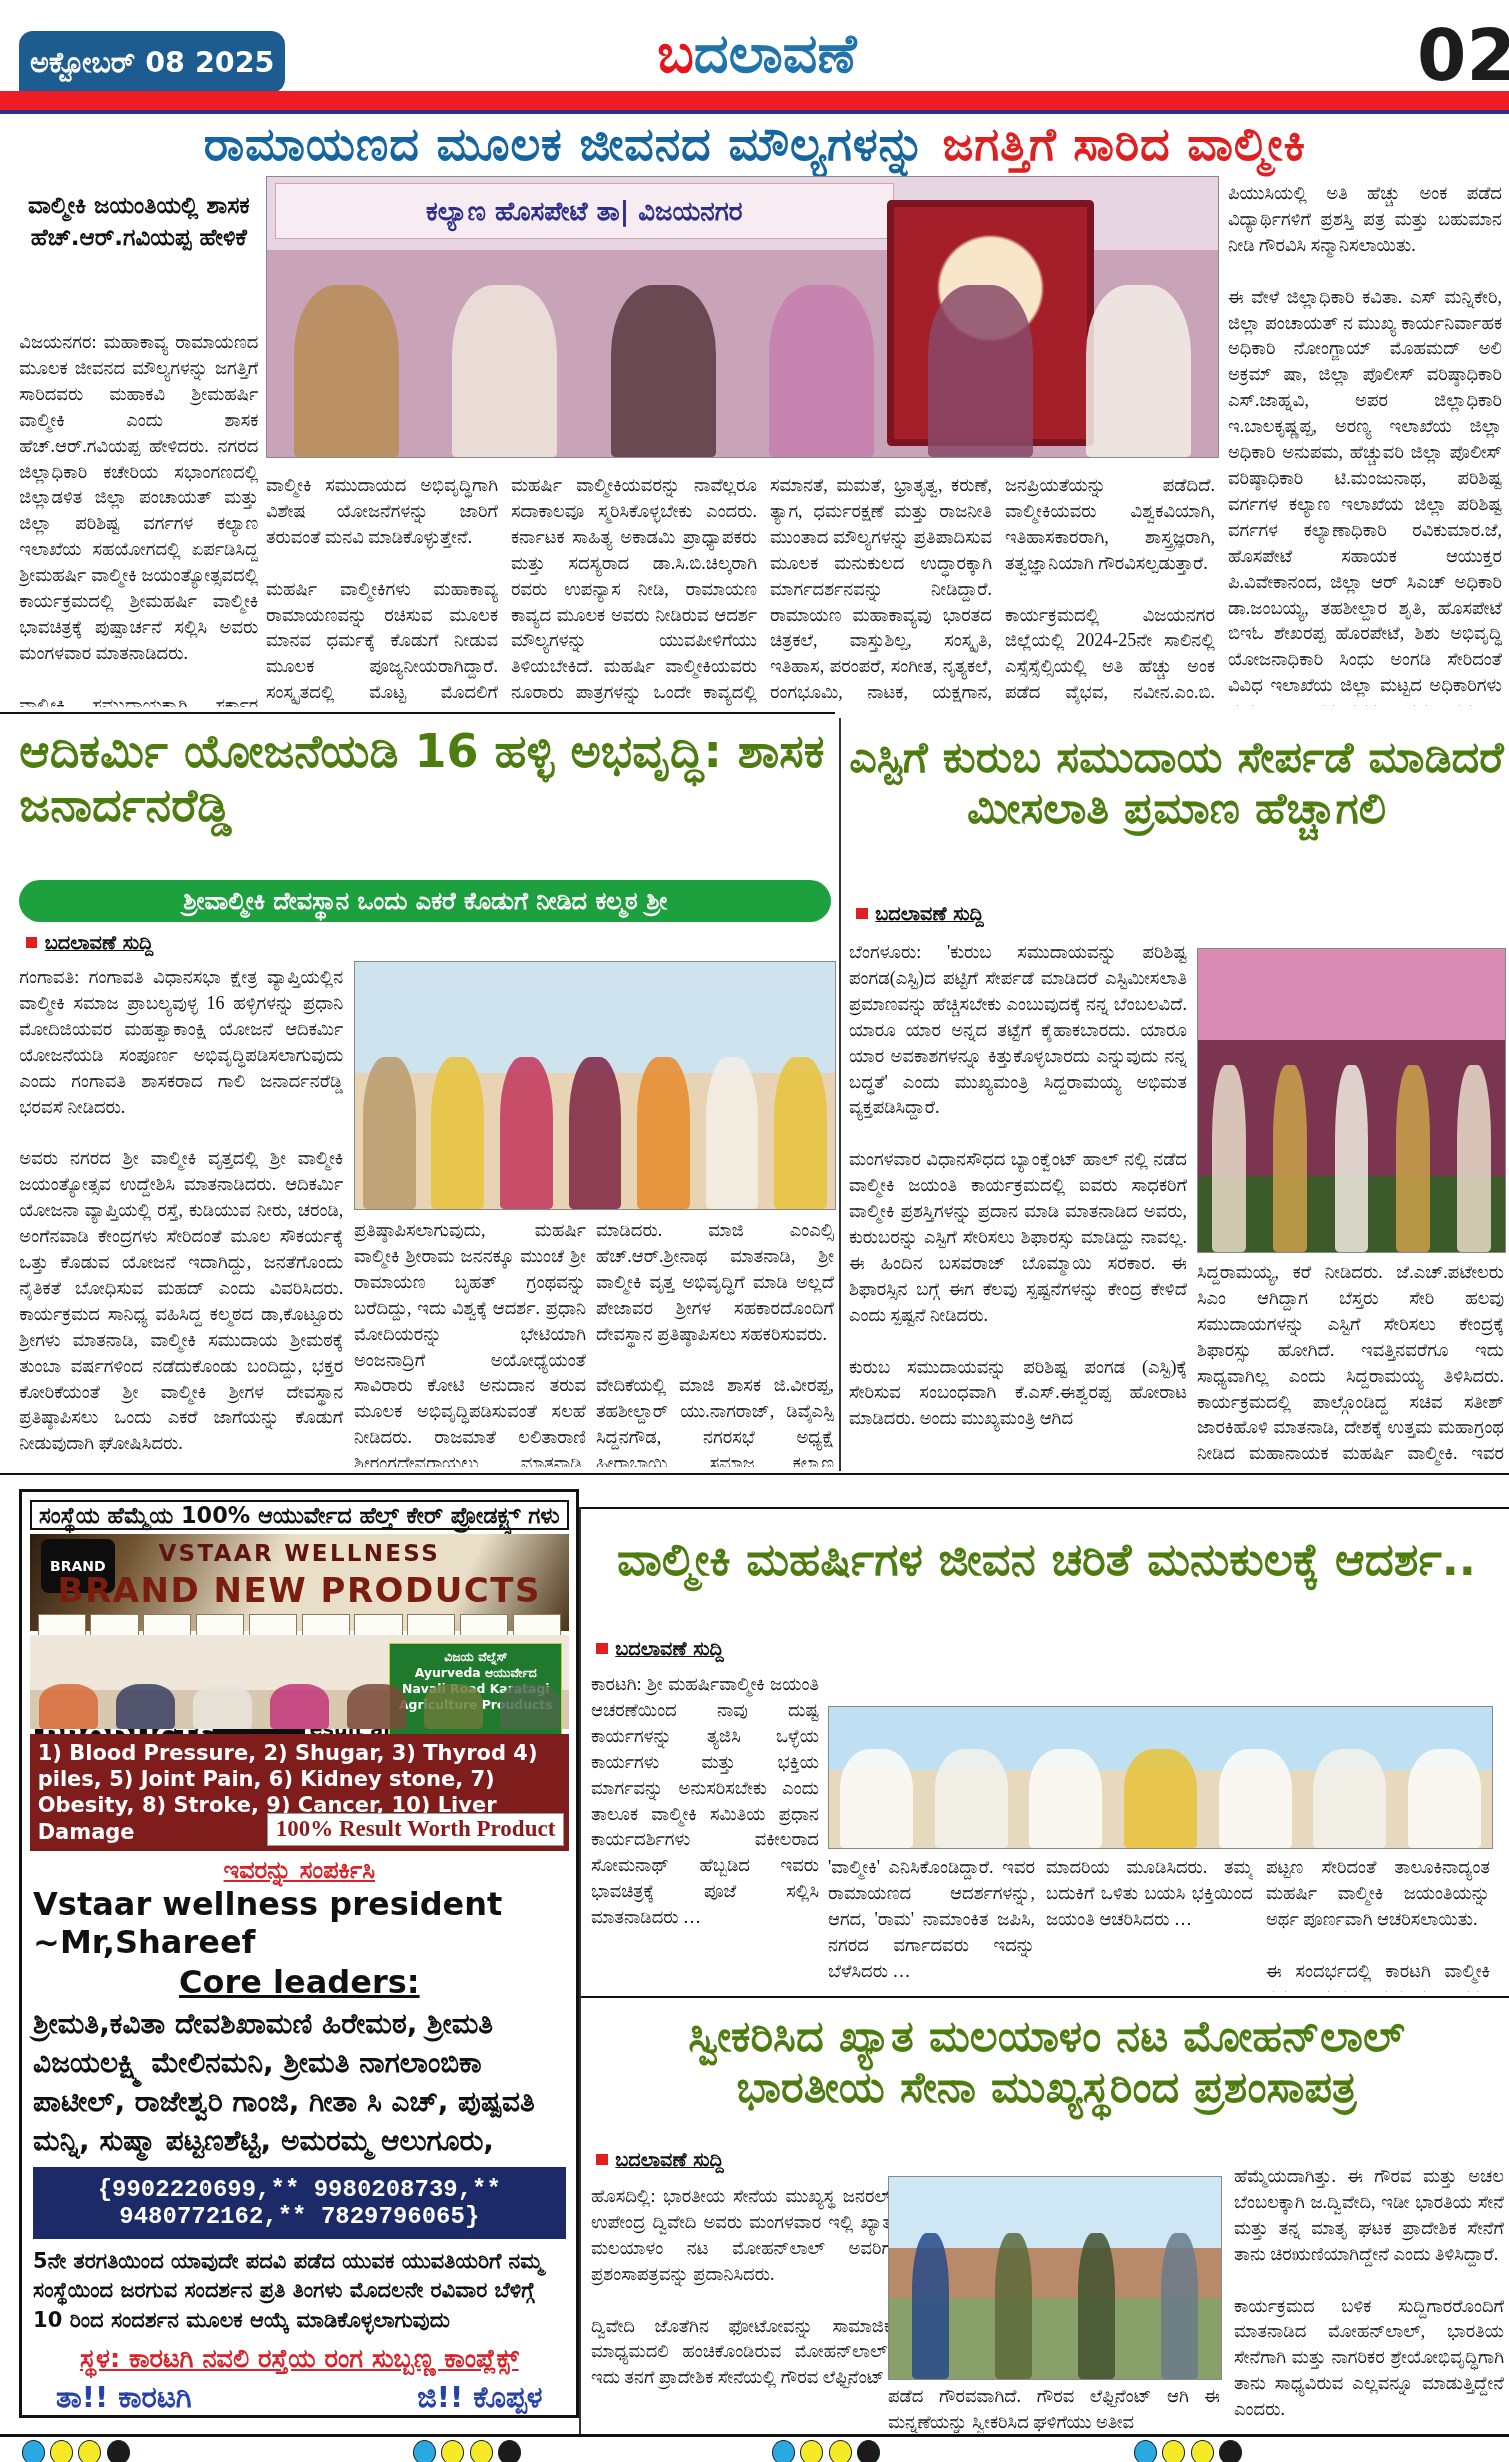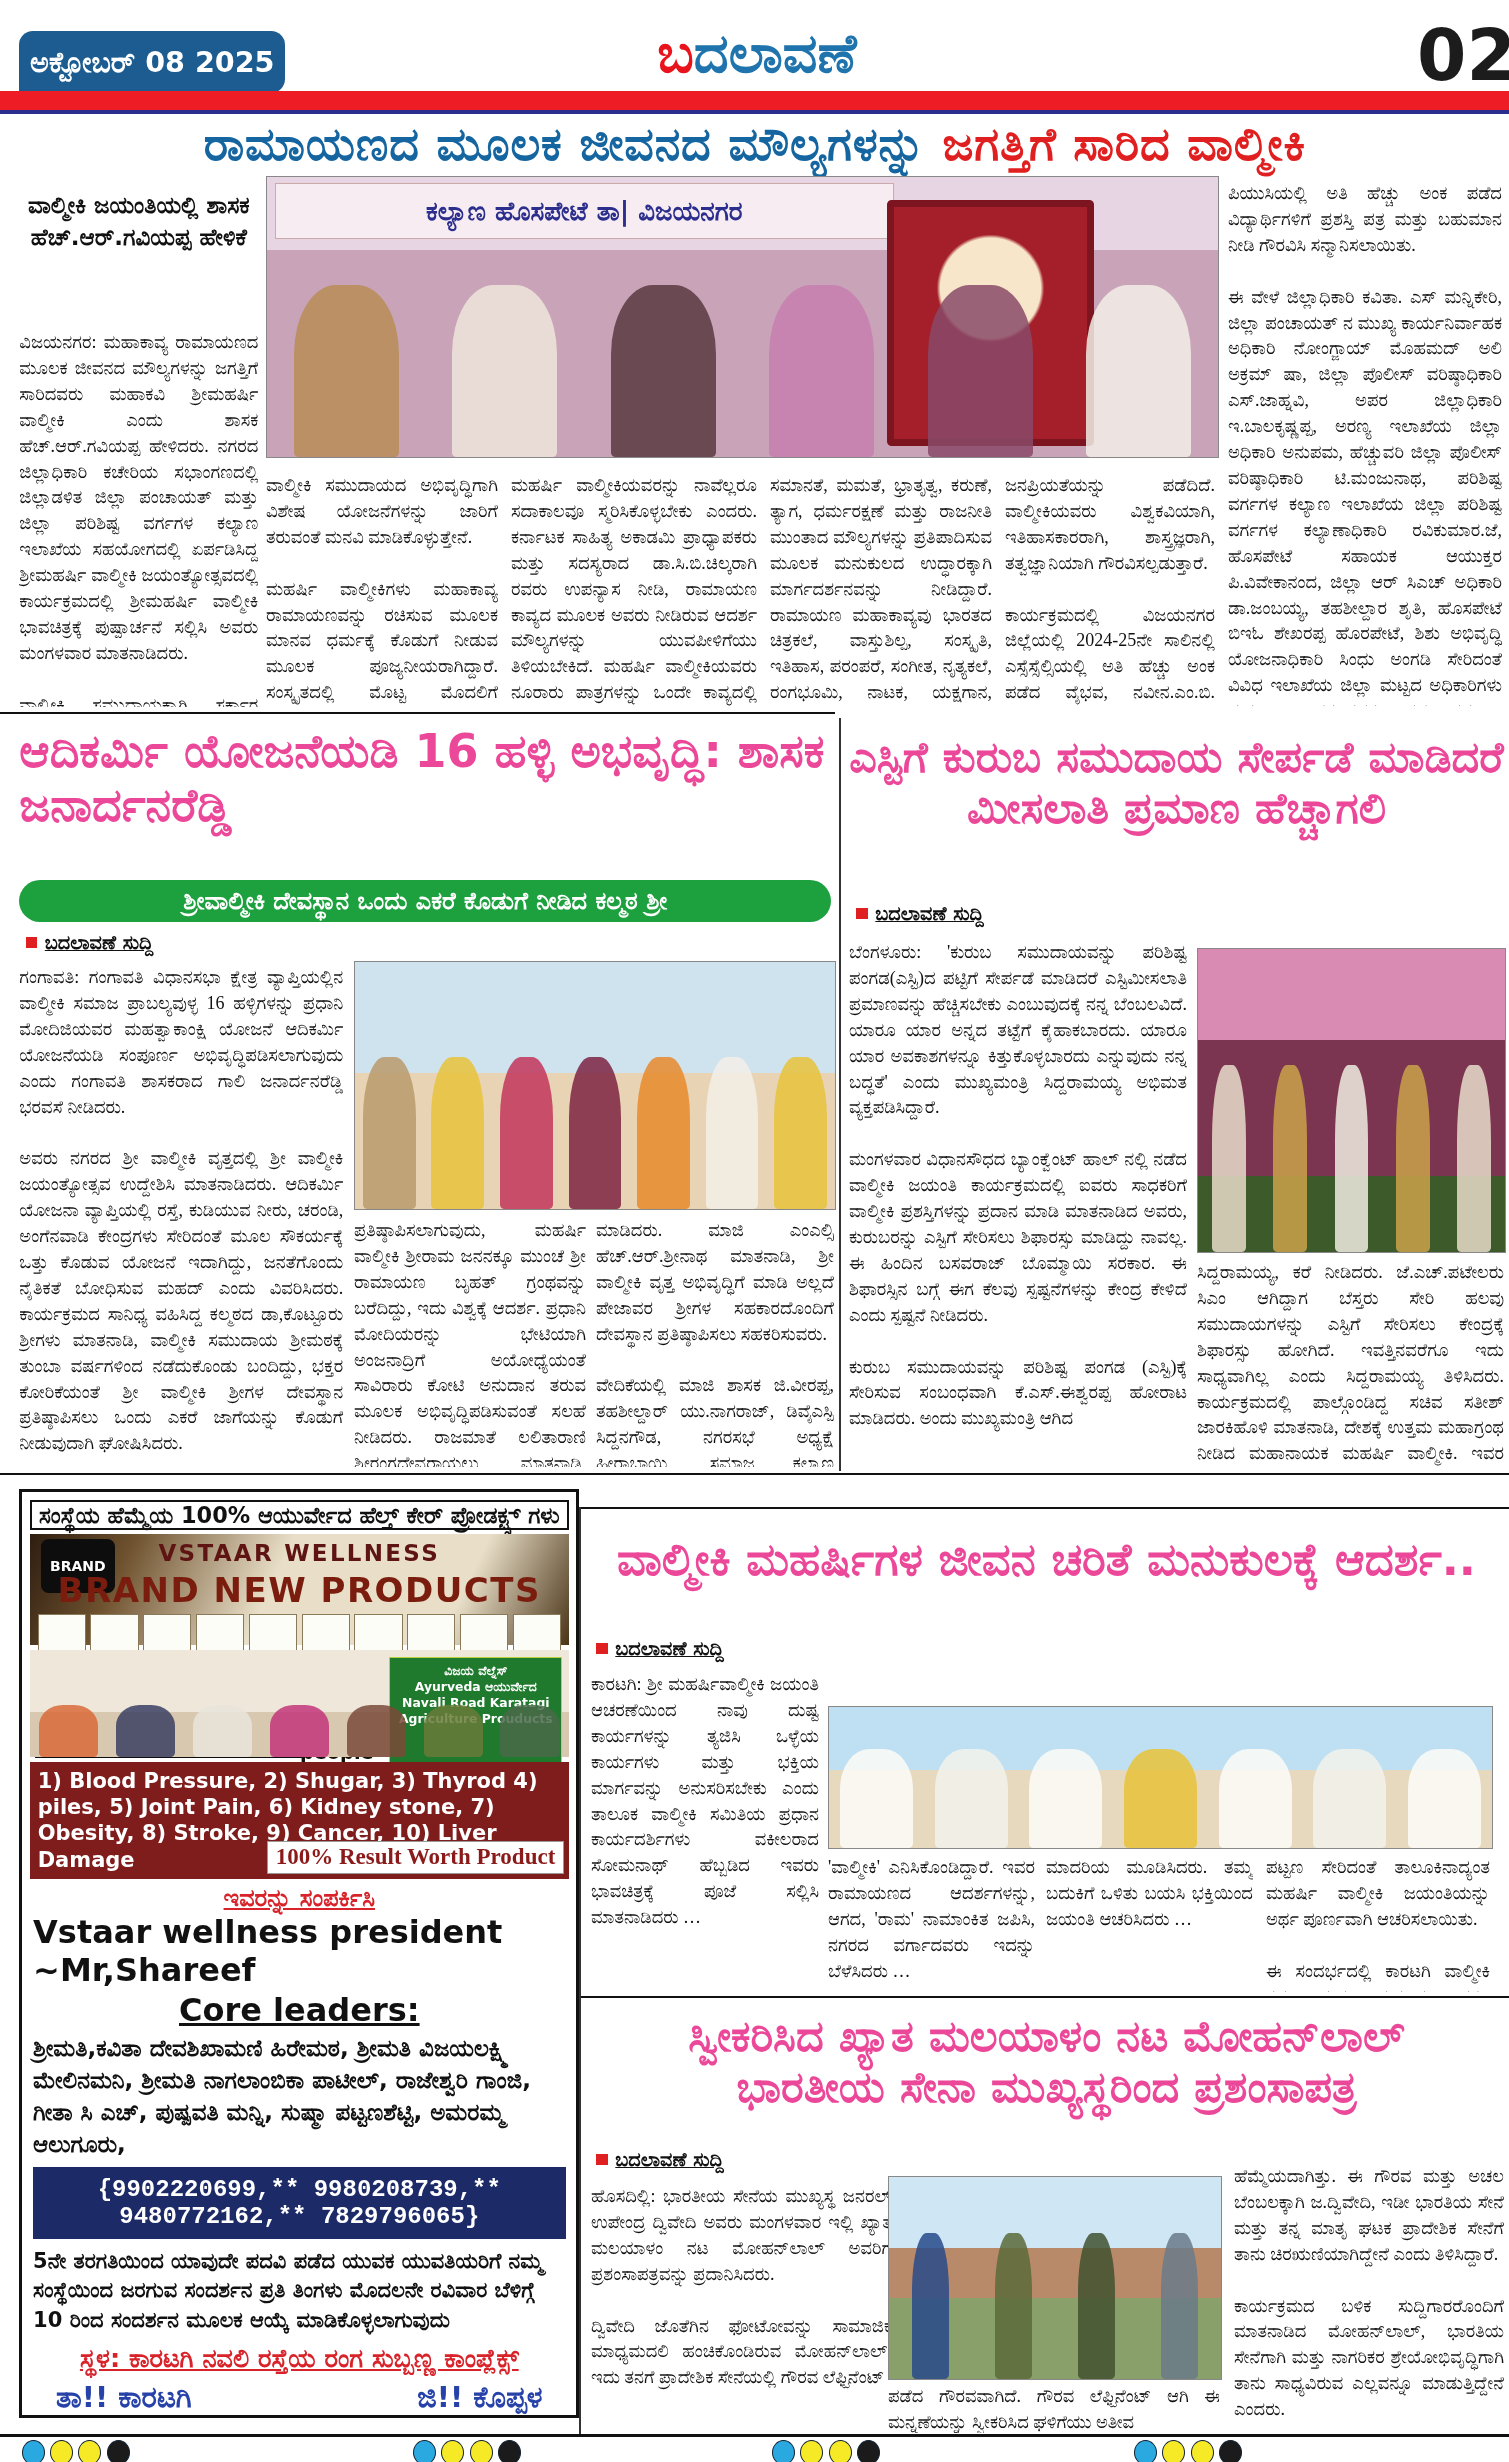--- a/index.html
+++ b/index.html
@@ -11,21 +11,21 @@
            font-size:28.6px;display:flex;align-items:center;justify-content:center;
            border-radius:14px 14px 14px 0;}
   .masthead-title{font-family:"DejaVu Sans",sans-serif;font-weight:bold;font-size:54px;text-align:center;}
   .t-red{color:#e8131b;} .t-blue{color:#1f74ad;}
   .pageno{font-family:"DejaVu Sans",sans-serif;font-weight:bold;font-size:71px;color:#1c1c1c;}
   .redbar{background:#ee1c25;} .navline{background:#2b2e8c;}
   
   .lead-hl{font-family:"DejaVu Sans",sans-serif;font-weight:bold;font-size:46px;text-align:center;
            letter-spacing:0.8px;white-space:nowrap;}
   .hl-blue{color:#1565a0;} .hl-red{color:#e02020;}
-  .art-hl{font-family:"DejaVu Sans",sans-serif;font-weight:bold;color:#ec4899;line-height:1.18;}
+  .art-hl{font-family:"DejaVu Sans",sans-serif;font-weight:bold;color:#4d7c0f;line-height:1.18;}
   .deck{font-family:"DejaVu Sans",sans-serif;font-weight:bold;font-size:23px;text-align:center;line-height:1.4;}
   .greenpill{background:#1ca13e;color:#fff;font-family:"DejaVu Sans",sans-serif;font-weight:bold;
              font-size:24px;text-align:center;border-radius:21.6px;display:flex;align-items:center;justify-content:center;}
   .byline{font-family:"DejaVu Sans",sans-serif;font-weight:bold;font-size:19.3px;display:flex;align-items:center;gap:7.7px;}
   .byline .sq{width:11.6px;height:11.6px;background:#e02020;display:inline-block;}
   .byline .bl-txt{text-decoration:underline;}
   .col{font-size:18px;line-height:1.44;text-align:justify;white-space:pre-line;overflow:hidden;}
   .photo{overflow:hidden;border:0.8px solid #888;}
   .photo .pb{position:absolute;}
   .rule{background:#111;}
@@ -53,21 +53,21 @@
             color:#fff;font-family:"DejaVu Sans",sans-serif;font-weight:bold;font-size:12.4px;line-height:1.3;
             padding:4.6px;text-align:center;white-space:pre-line;}
   .addiseases{position:relative;margin:4.6px 7.7px 0 7.7px;background:#7f1d1d;color:#fff;
               font-family:"DejaVu Sans",sans-serif;font-weight:bold;font-size:21px;line-height:1.25;padding:6.2px 7.7px;}
   .adresult{position:absolute;right:4.6px;bottom:4.6px;background:#fff;border:1.5px solid #999;color:#8b1a1a;
             font-family:"Liberation Serif",serif;font-weight:bold;font-size:23px;padding:1.5px 7.7px;}
   .adcontact{flex:1;display:flex;flex-direction:column;align-items:center;padding:4.6px 10.8px 0 10.8px;}
   .adcontact .c1{color:#d8232a;font-family:"DejaVu Sans",sans-serif;font-weight:bold;font-size:24px;text-decoration:underline;}
   .adcontact .c2{font-family:"DejaVu Sans",sans-serif;font-weight:bold;font-size:32px;margin-top:1.5px;}
   .adcontact .c3{font-family:"DejaVu Sans",sans-serif;font-weight:bold;font-size:32px;text-decoration:underline;margin-top:1.5px;}
-  .adnames{font-family:"DejaVu Sans",sans-serif;font-weight:bold;font-size:23px;line-height:1.4;text-align:left;margin-top:3.1px;}
+  .adnames{font-family:"DejaVu Sans",sans-serif;font-weight:bold;font-size:28px;line-height:1.4;text-align:left;margin-top:3.1px;}
   .adphones{background:#1d2a68;color:#fff;font-family:Liberation Mono, monospace;font-weight:bold;
             font-size:24px;width:100%;text-align:center;padding:9.3px 0;margin-top:6.2px;}
   .adinterview{font-family:"DejaVu Sans",sans-serif;font-weight:bold;font-size:21px;line-height:1.4;text-align:left;margin-top:7.7px;}
   .advenue{color:#d8232a;font-family:"DejaVu Sans",sans-serif;font-weight:bold;font-size:25.5px;
            text-decoration:underline;margin-top:7.7px;}
   .adrow{width:100%;display:flex;justify-content:space-between;color:#2742a8;
          font-family:"DejaVu Sans",sans-serif;font-weight:bold;font-size:29px;margin-top:6.2px;padding:0 23px;box-sizing:border-box;}
   
   .dots{display:flex;gap:5.4px;}
   .dots span{width:21px;height:23px;border-radius:50%;display:inline-block;border:1.5px solid #123;}

